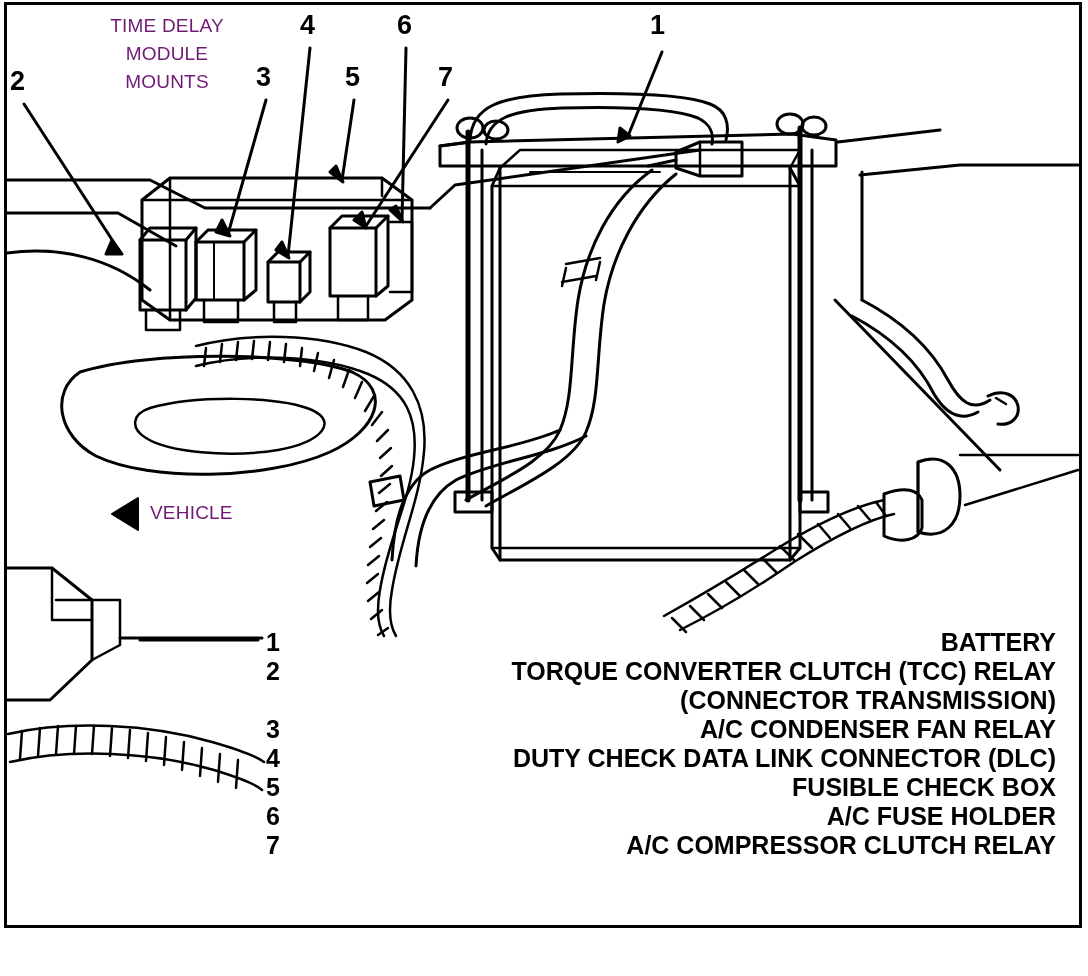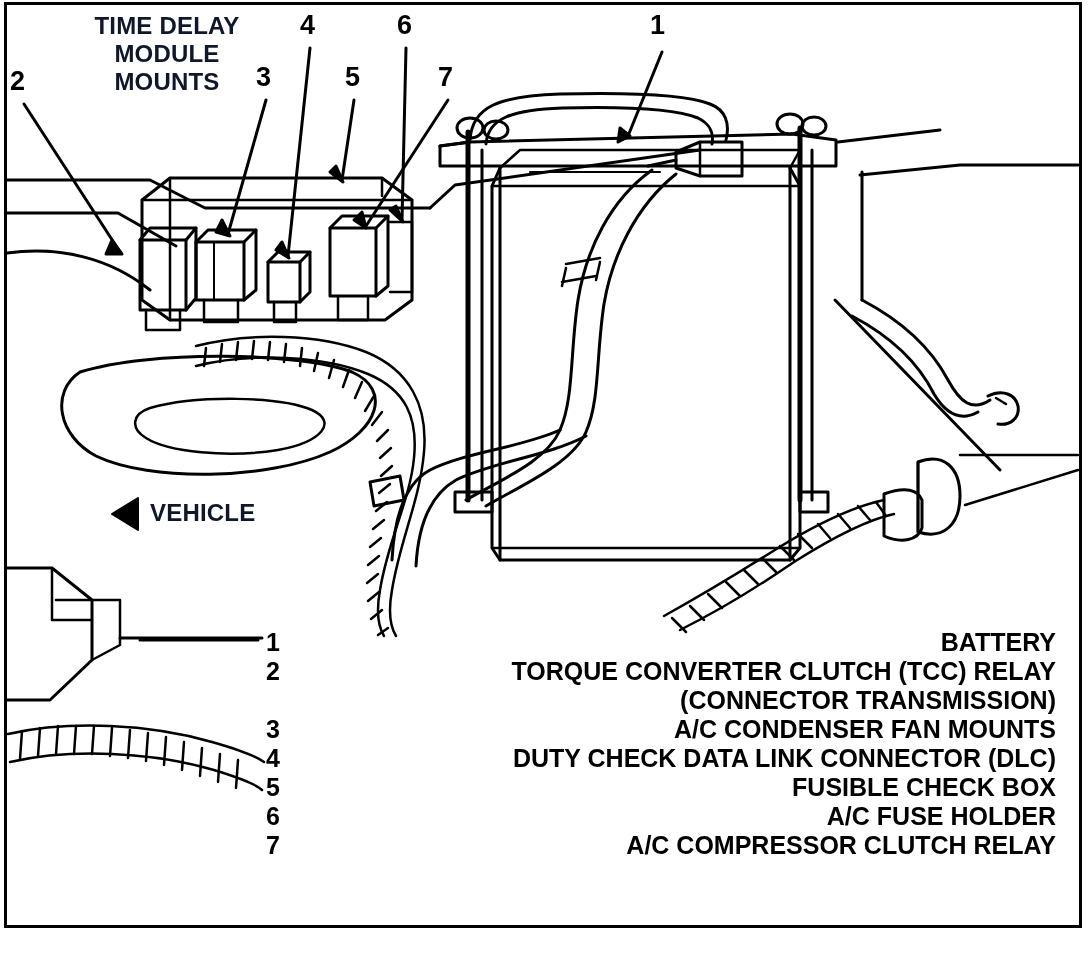--- a/index.html
+++ b/index.html
@@ -37,24 +37,24 @@
     position: absolute;
     font-family: "Liberation Sans", sans-serif;
     font-weight: bold;
     font-size: 27px;
     color: #000;
     line-height: 1;
   }
   .big-label {
     position: absolute;
     font-family: "Liberation Sans", sans-serif;
-    font-weight: bold;
-    font-size: 24px;
+    font-weight: normal;
+    font-size: 19px;
     line-height: 28px;
-    color: #0f172a;
+    color: #701a75;
     letter-spacing: 0.2px;
   }
   #time-delay-label {
     left: 52px;
     top: 12px;
     width: 230px;
     text-align: center;
   }
   #front-of-vehicle-label {
     left: 150px;
@@ -360,21 +360,21 @@
     <div class="legend-row">
       <span class="legend-num">2</span>
       <span class="legend-text">TORQUE CONVERTER CLUTCH (TCC) RELAY</span>
     </div>
     <div class="legend-row">
       <span class="legend-num"></span>
       <span class="legend-text legend-cont">(CONNECTOR TRANSMISSION)</span>
     </div>
     <div class="legend-row">
       <span class="legend-num">3</span>
-      <span class="legend-text">A/C CONDENSER FAN MOUNTS</span>
+      <span class="legend-text">A/C CONDENSER FAN RELAY</span>
     </div>
     <div class="legend-row">
       <span class="legend-num">4</span>
       <span class="legend-text">DUTY CHECK DATA LINK CONNECTOR (DLC)</span>
     </div>
     <div class="legend-row">
       <span class="legend-num">5</span>
       <span class="legend-text">FUSIBLE CHECK BOX</span>
     </div>
     <div class="legend-row">

